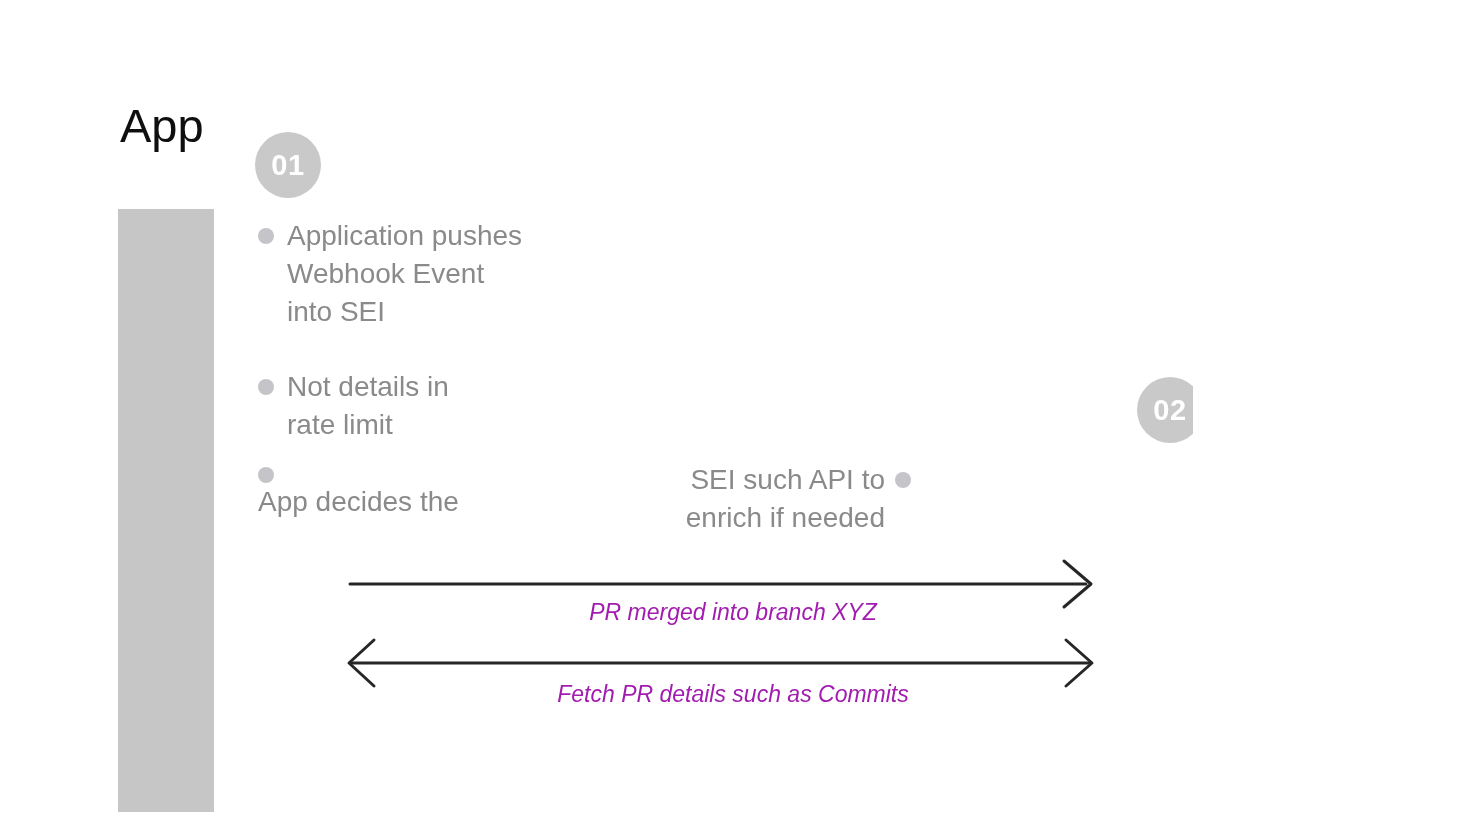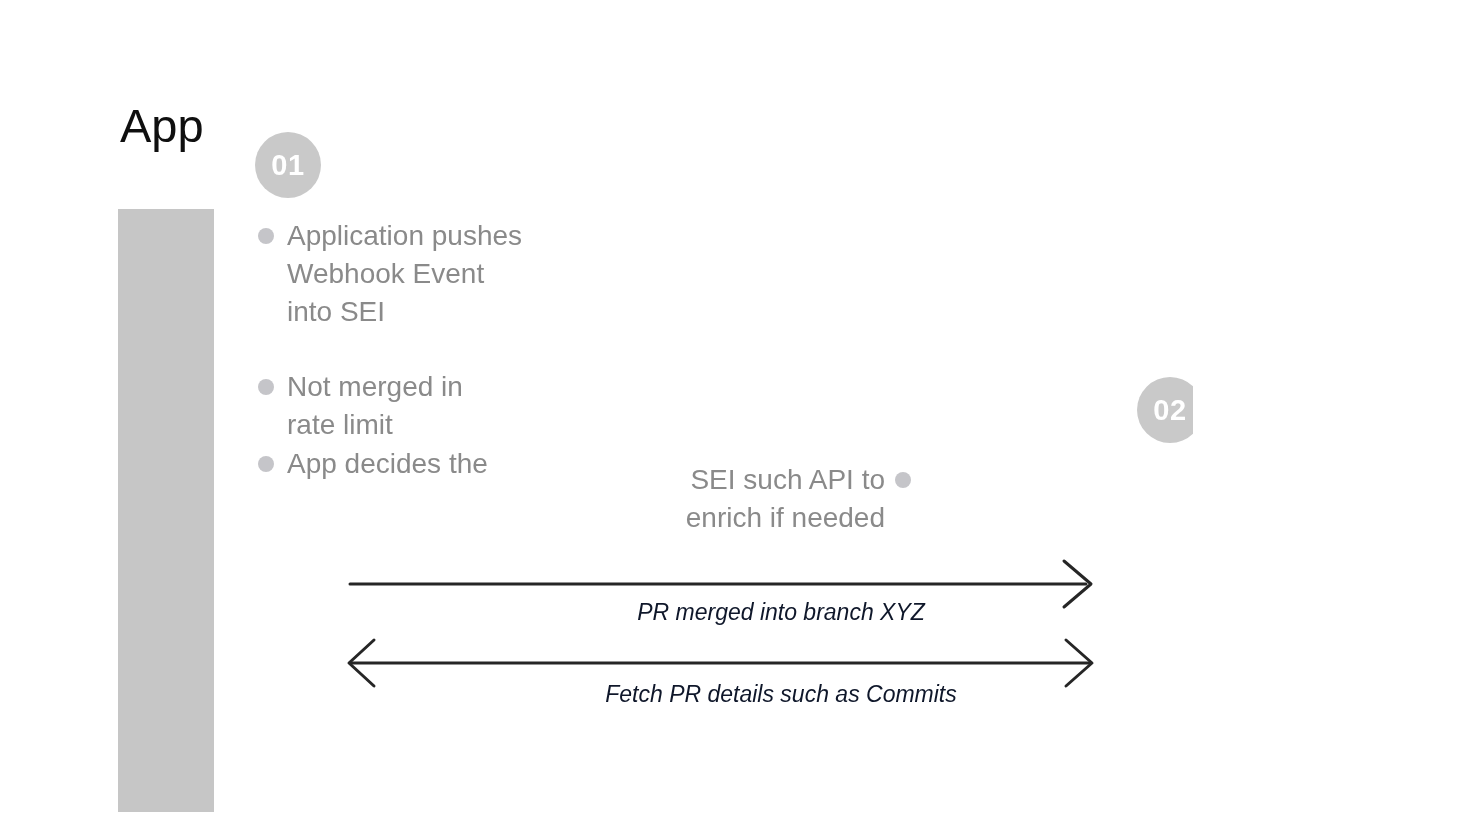--- a/index.html
+++ b/index.html
@@ -38,31 +38,31 @@
   .dot {
     width:16px; height:16px; border-radius:50%; background:#c5c5c9;
     flex:0 0 auto; margin-top:11px;
   }
   .bullet .lines { font-size:28px; line-height:38px; color:#8a8a8a; }
   .bullet .lines span { display:block; }
   .bullet-left { left:258px; }
   .bullet-left .dot { margin-right:13px; }
   .b1 { top:217px; }
   .b2 { top:368px; }
-  .b3 { top:445px; }
+  .b3 { top:456px;flex-direction:column; }
   .bullet-right { right:282px; top:461px; }
   .bullet-right .lines { text-align:right; }
   .bullet-right .dot { margin-left:10px; }
 
   
   .arrows-svg { position:absolute; left:0; top:0; width:1460px; height:824px; pointer-events:none; }
 
   .arrow-label {
-    position:absolute; left:781px; transform:translateX(-50%);
-    font-style:italic; font-size:23px; line-height:24px; color:#0f172a;
+    position:absolute; left:733px; transform:translateX(-50%);
+    font-style:italic; font-size:23px; line-height:24px; color:#a21caf;
     white-space:nowrap;
   }
   .label-1 { top:600px; }
   .label-2 { top:682px; }
 </style>
 </head>
 <body>
 
 <div class="canvas">
 
@@ -97,21 +97,21 @@
     <div class="lines">
       <span>Application pushes</span>
       <span>Webhook Event</span>
       <span>into SEI</span>
     </div>
   </div>
 
   <div class="bullet bullet-left b2">
     <span class="dot"></span>
     <div class="lines">
-      <span>Not merged in</span>
+      <span>Not details in</span>
       <span>rate limit</span>
     </div>
   </div>
 
   <div class="bullet bullet-left b3">
     <span class="dot"></span>
     <div class="lines">
       <span>App decides the</span>
     </div>
   </div>

